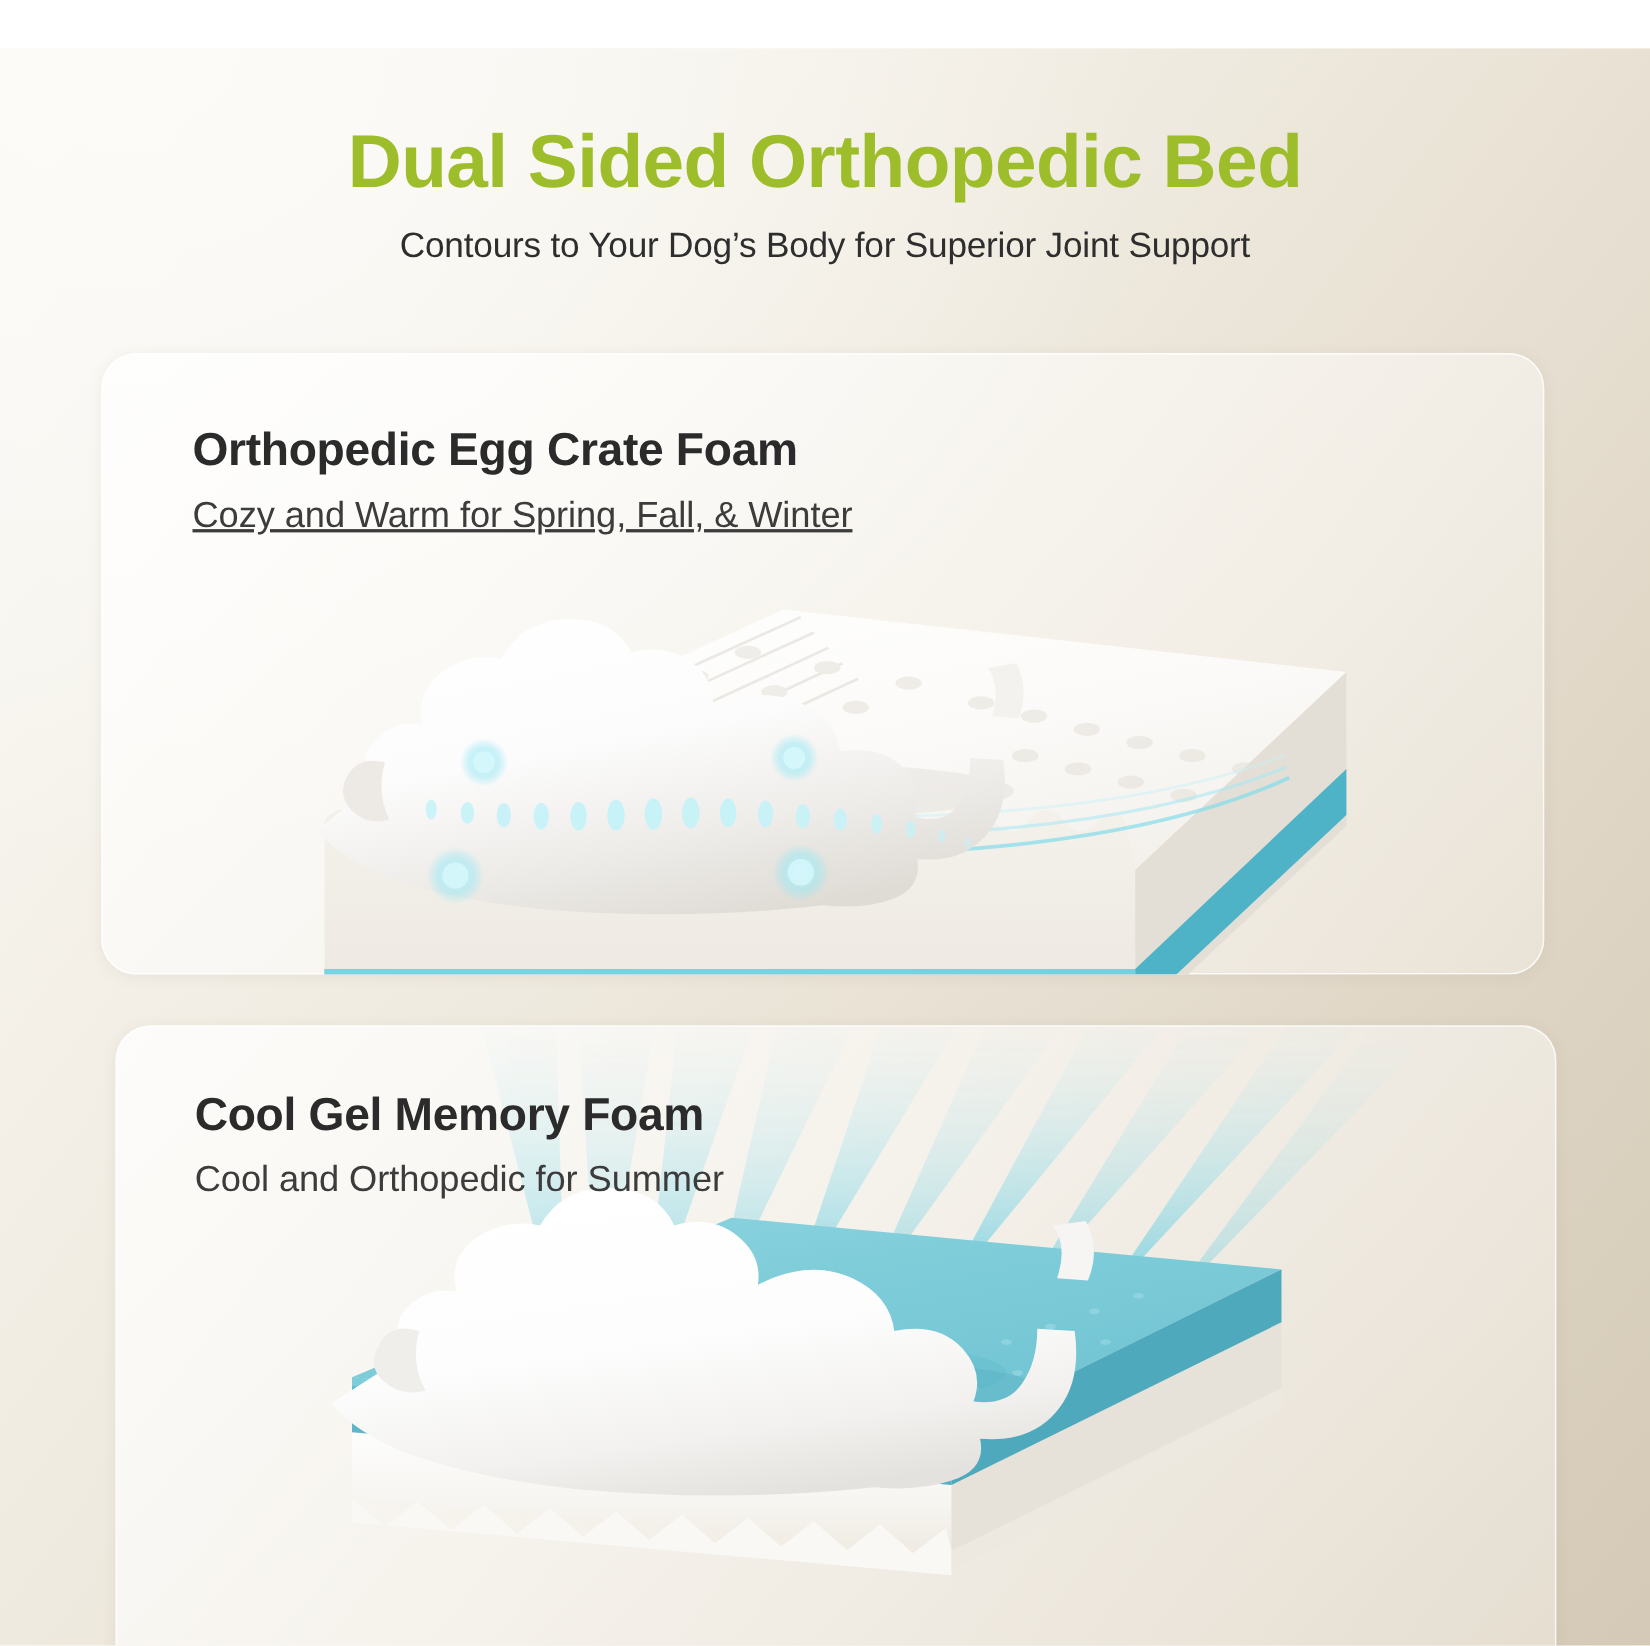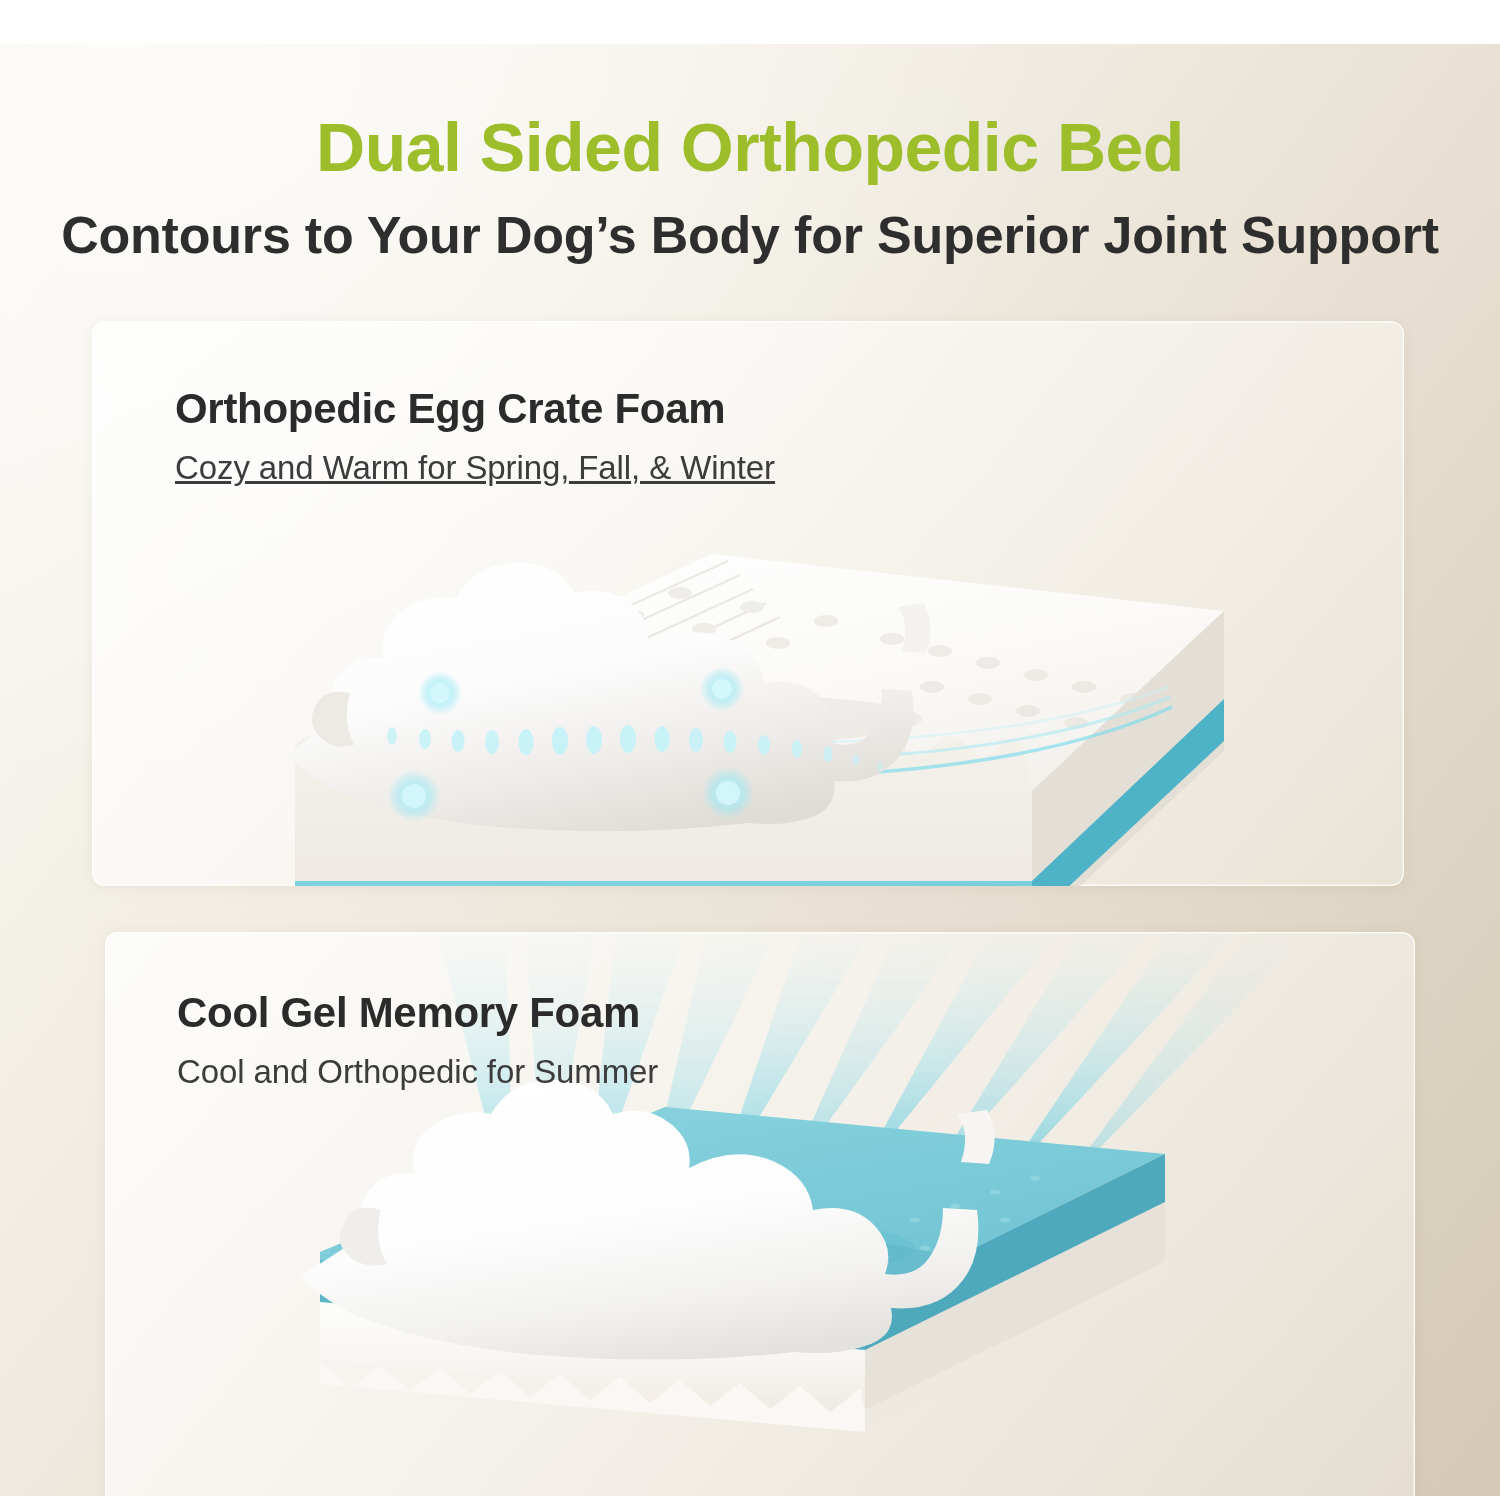--- a/index.html
+++ b/index.html
@@ -26,30 +26,30 @@
     margin-top:68px;
     font-size:68px;
     font-weight:bold;
     letter-spacing:-0.5px;
     color:#9DBE2A;
     line-height:1.05;
   }
 
   .main-subtitle {
     margin-top:22px;
-    font-size:52px;
-    font-weight:700;
+    font-size:32px;
+    font-weight:400;
     color:#2E2E2E;
     letter-spacing:-0.2px;
   }
 
   
   .card {
     position:absolute;
-    border-radius:13px;
+    border-radius:32px;
     overflow:hidden;
     background:linear-gradient(135deg, rgba(255,255,255,0.80) 0%, rgba(253,252,250,0.62) 45%, rgba(250,248,243,0.40) 100%);
     box-shadow:0 2px 14px rgba(120,108,90,0.09), inset 0 0 0 1.5px rgba(255,255,255,0.75);
   }
   #card-1 { left:92px;  top:277px;  width:1312px; height:565px; }
   #card-2 { left:105px; top:888px;  width:1310px; height:600px; border-bottom-left-radius:36px; border-bottom-right-radius:36px;padding-left:48px;}
 
   .card-heading {
     position:absolute;
     font-size:42px;

